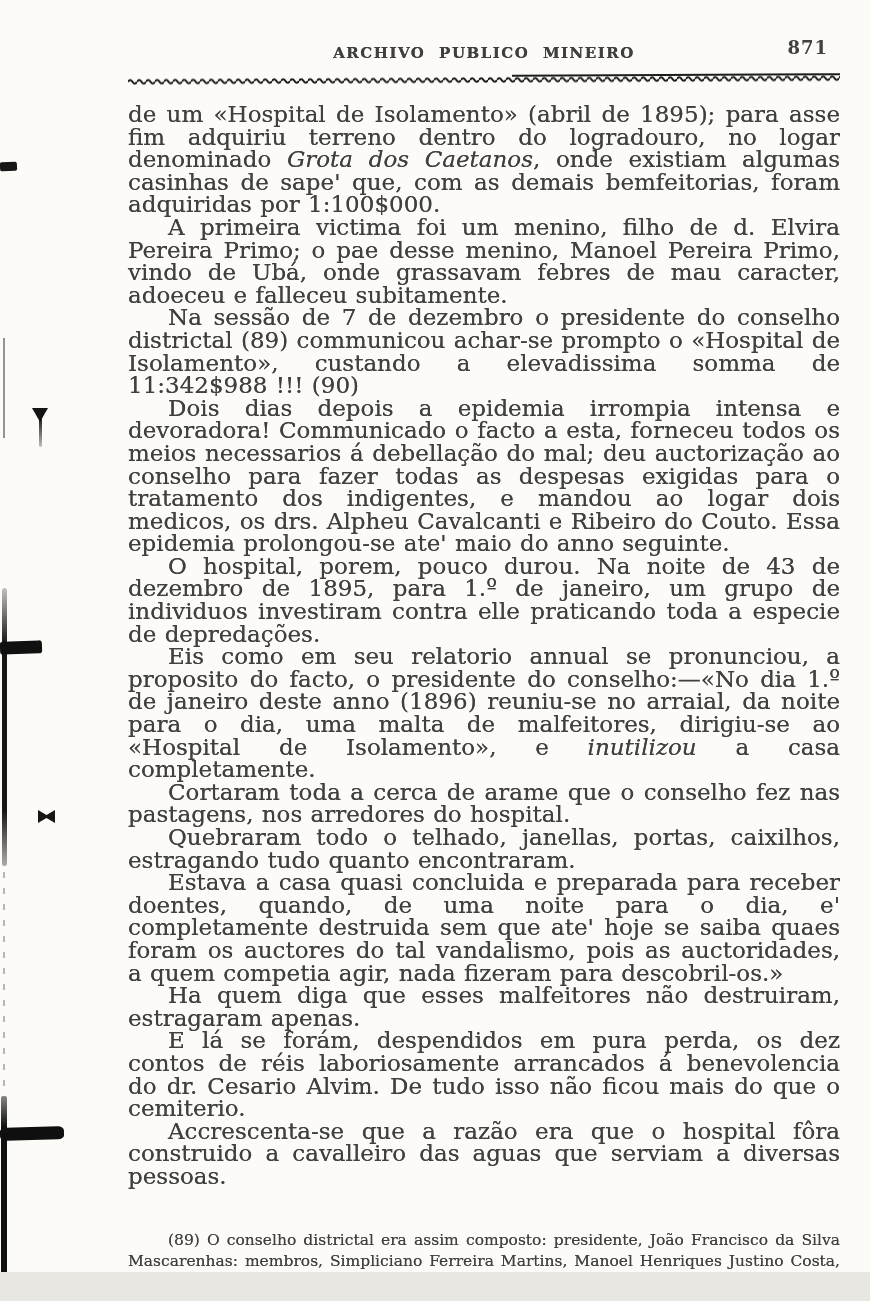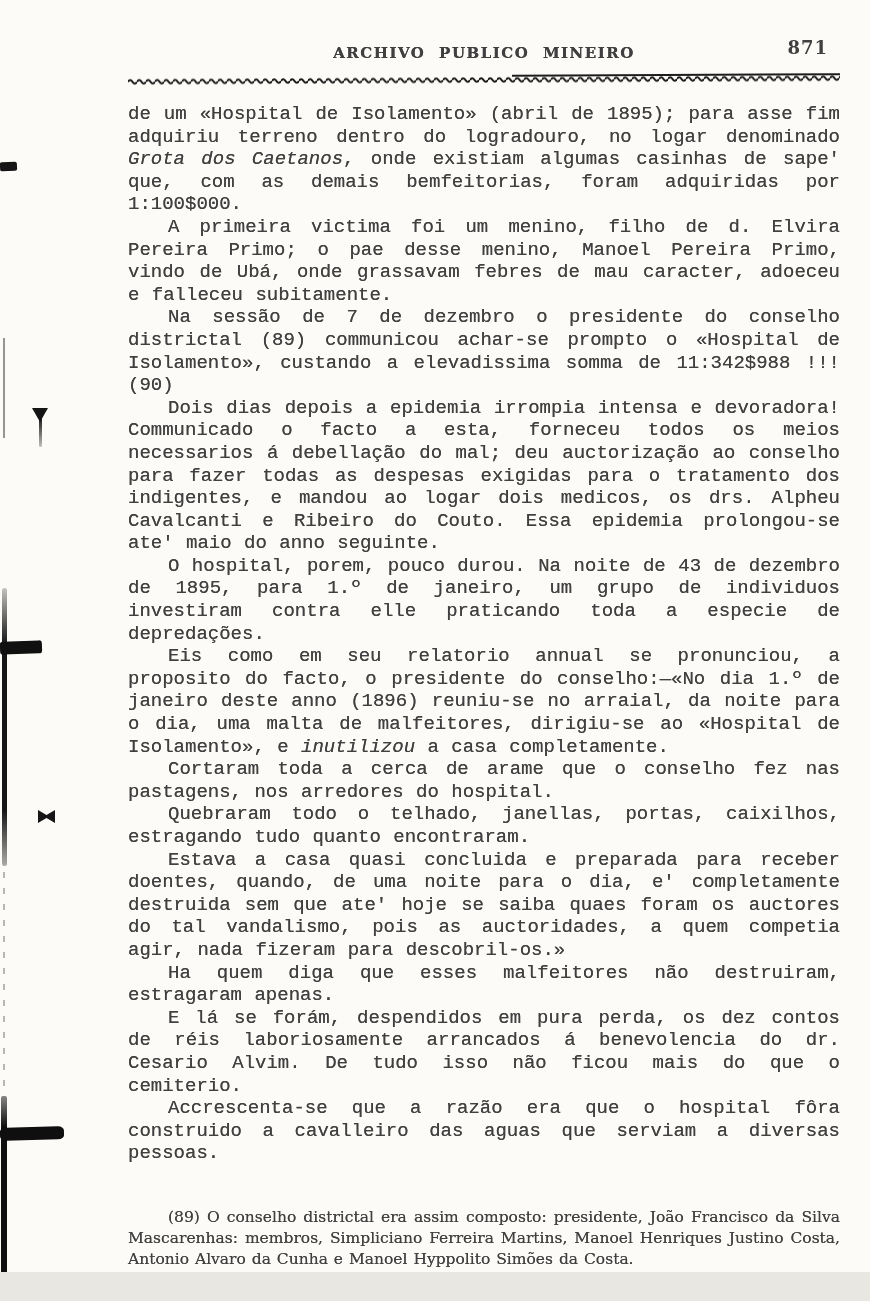--- a/index.html
+++ b/index.html
@@ -27,25 +27,24 @@
     font-size:18px; font-weight:bold; letter-spacing:1px;
   }
 
   .rule-wrap { position:relative; margin-top:5px; height:11px; transform:rotate(-0.3deg); }
   .rule-wrap svg { display:block; }
   .straight-line { position:absolute; right:0; top:0; width:46%; height:2px; background:#1c1c1c; }
 
   .text-block { margin-top:17px; }
   p.para {
     margin:0;
-    font-size:19px; line-height:22.6px;
+    font-size:23px; line-height:22.6px;
     text-align:justify; text-indent:40px;
     word-spacing:1px;
     text-shadow:0 0 0.5px rgba(25,25,25,.7);
-    font-family:Liberation Mono, monospace;
   }
   p.para.no-indent { text-indent:0; }
   .it { font-style:italic; }
 
   .footnotes { margin-top:42px; }
   p.footnote {
     margin:0;
     font-size:15.5px; line-height:21px;
     text-align:justify; text-indent:40px;
     word-spacing:1px;

